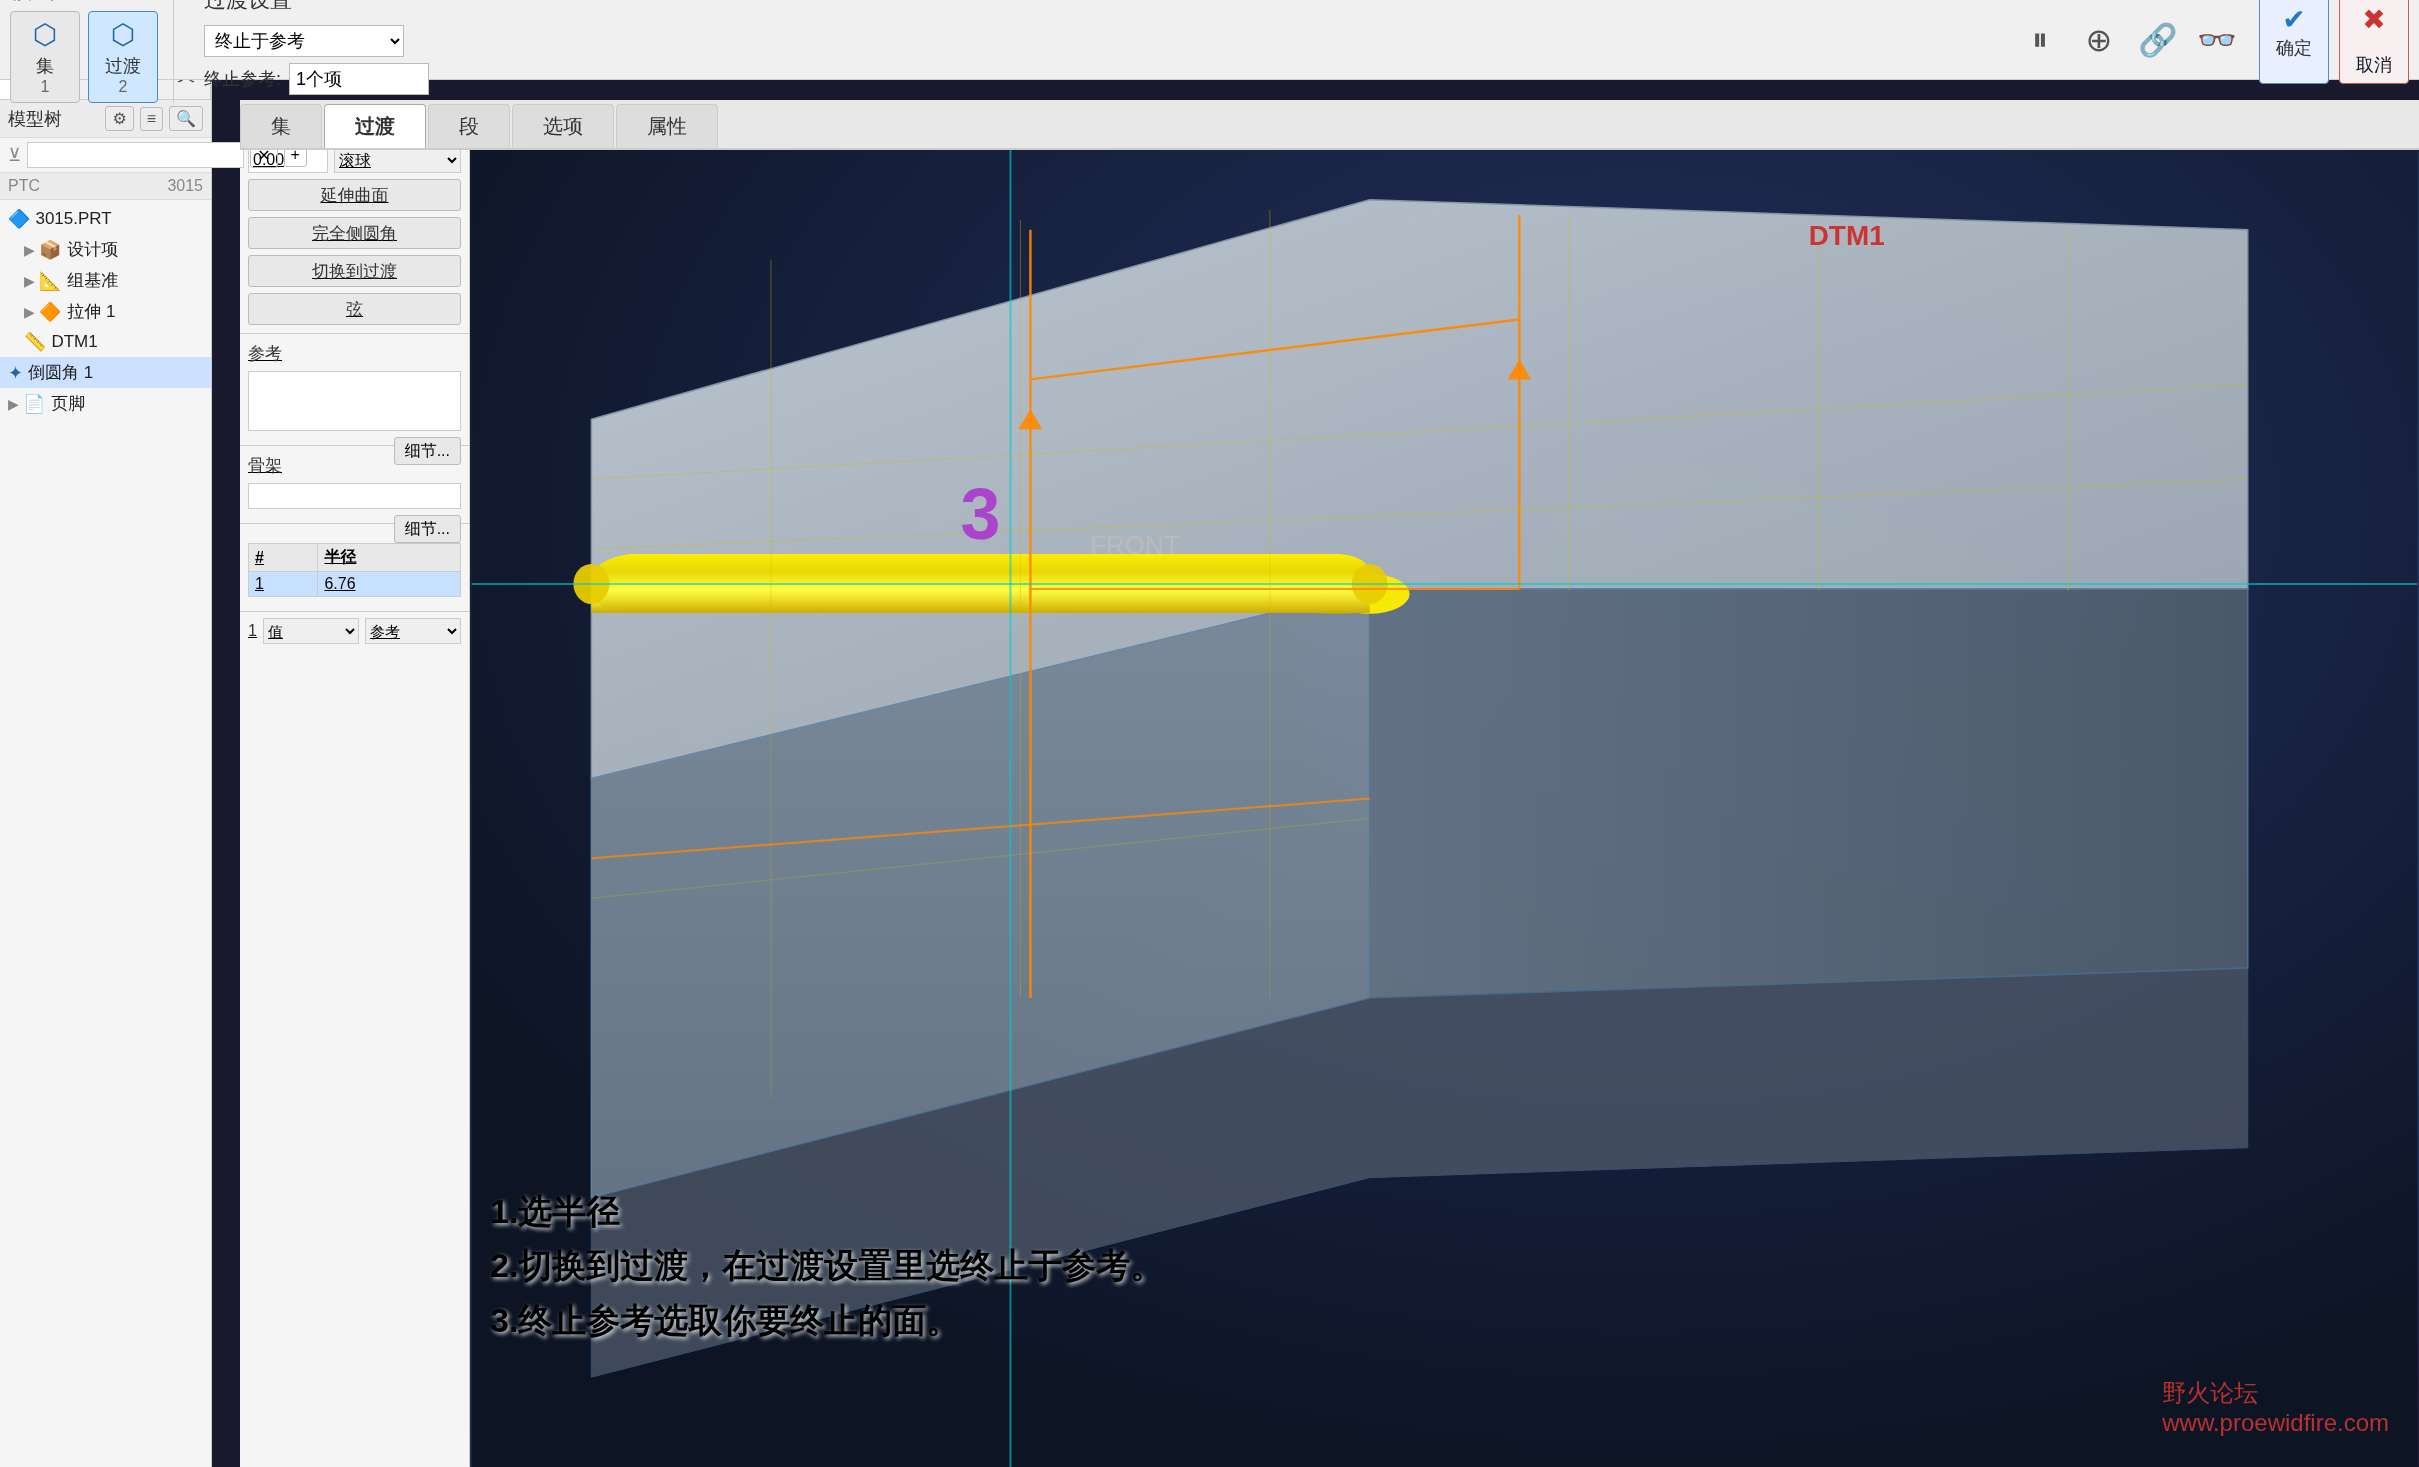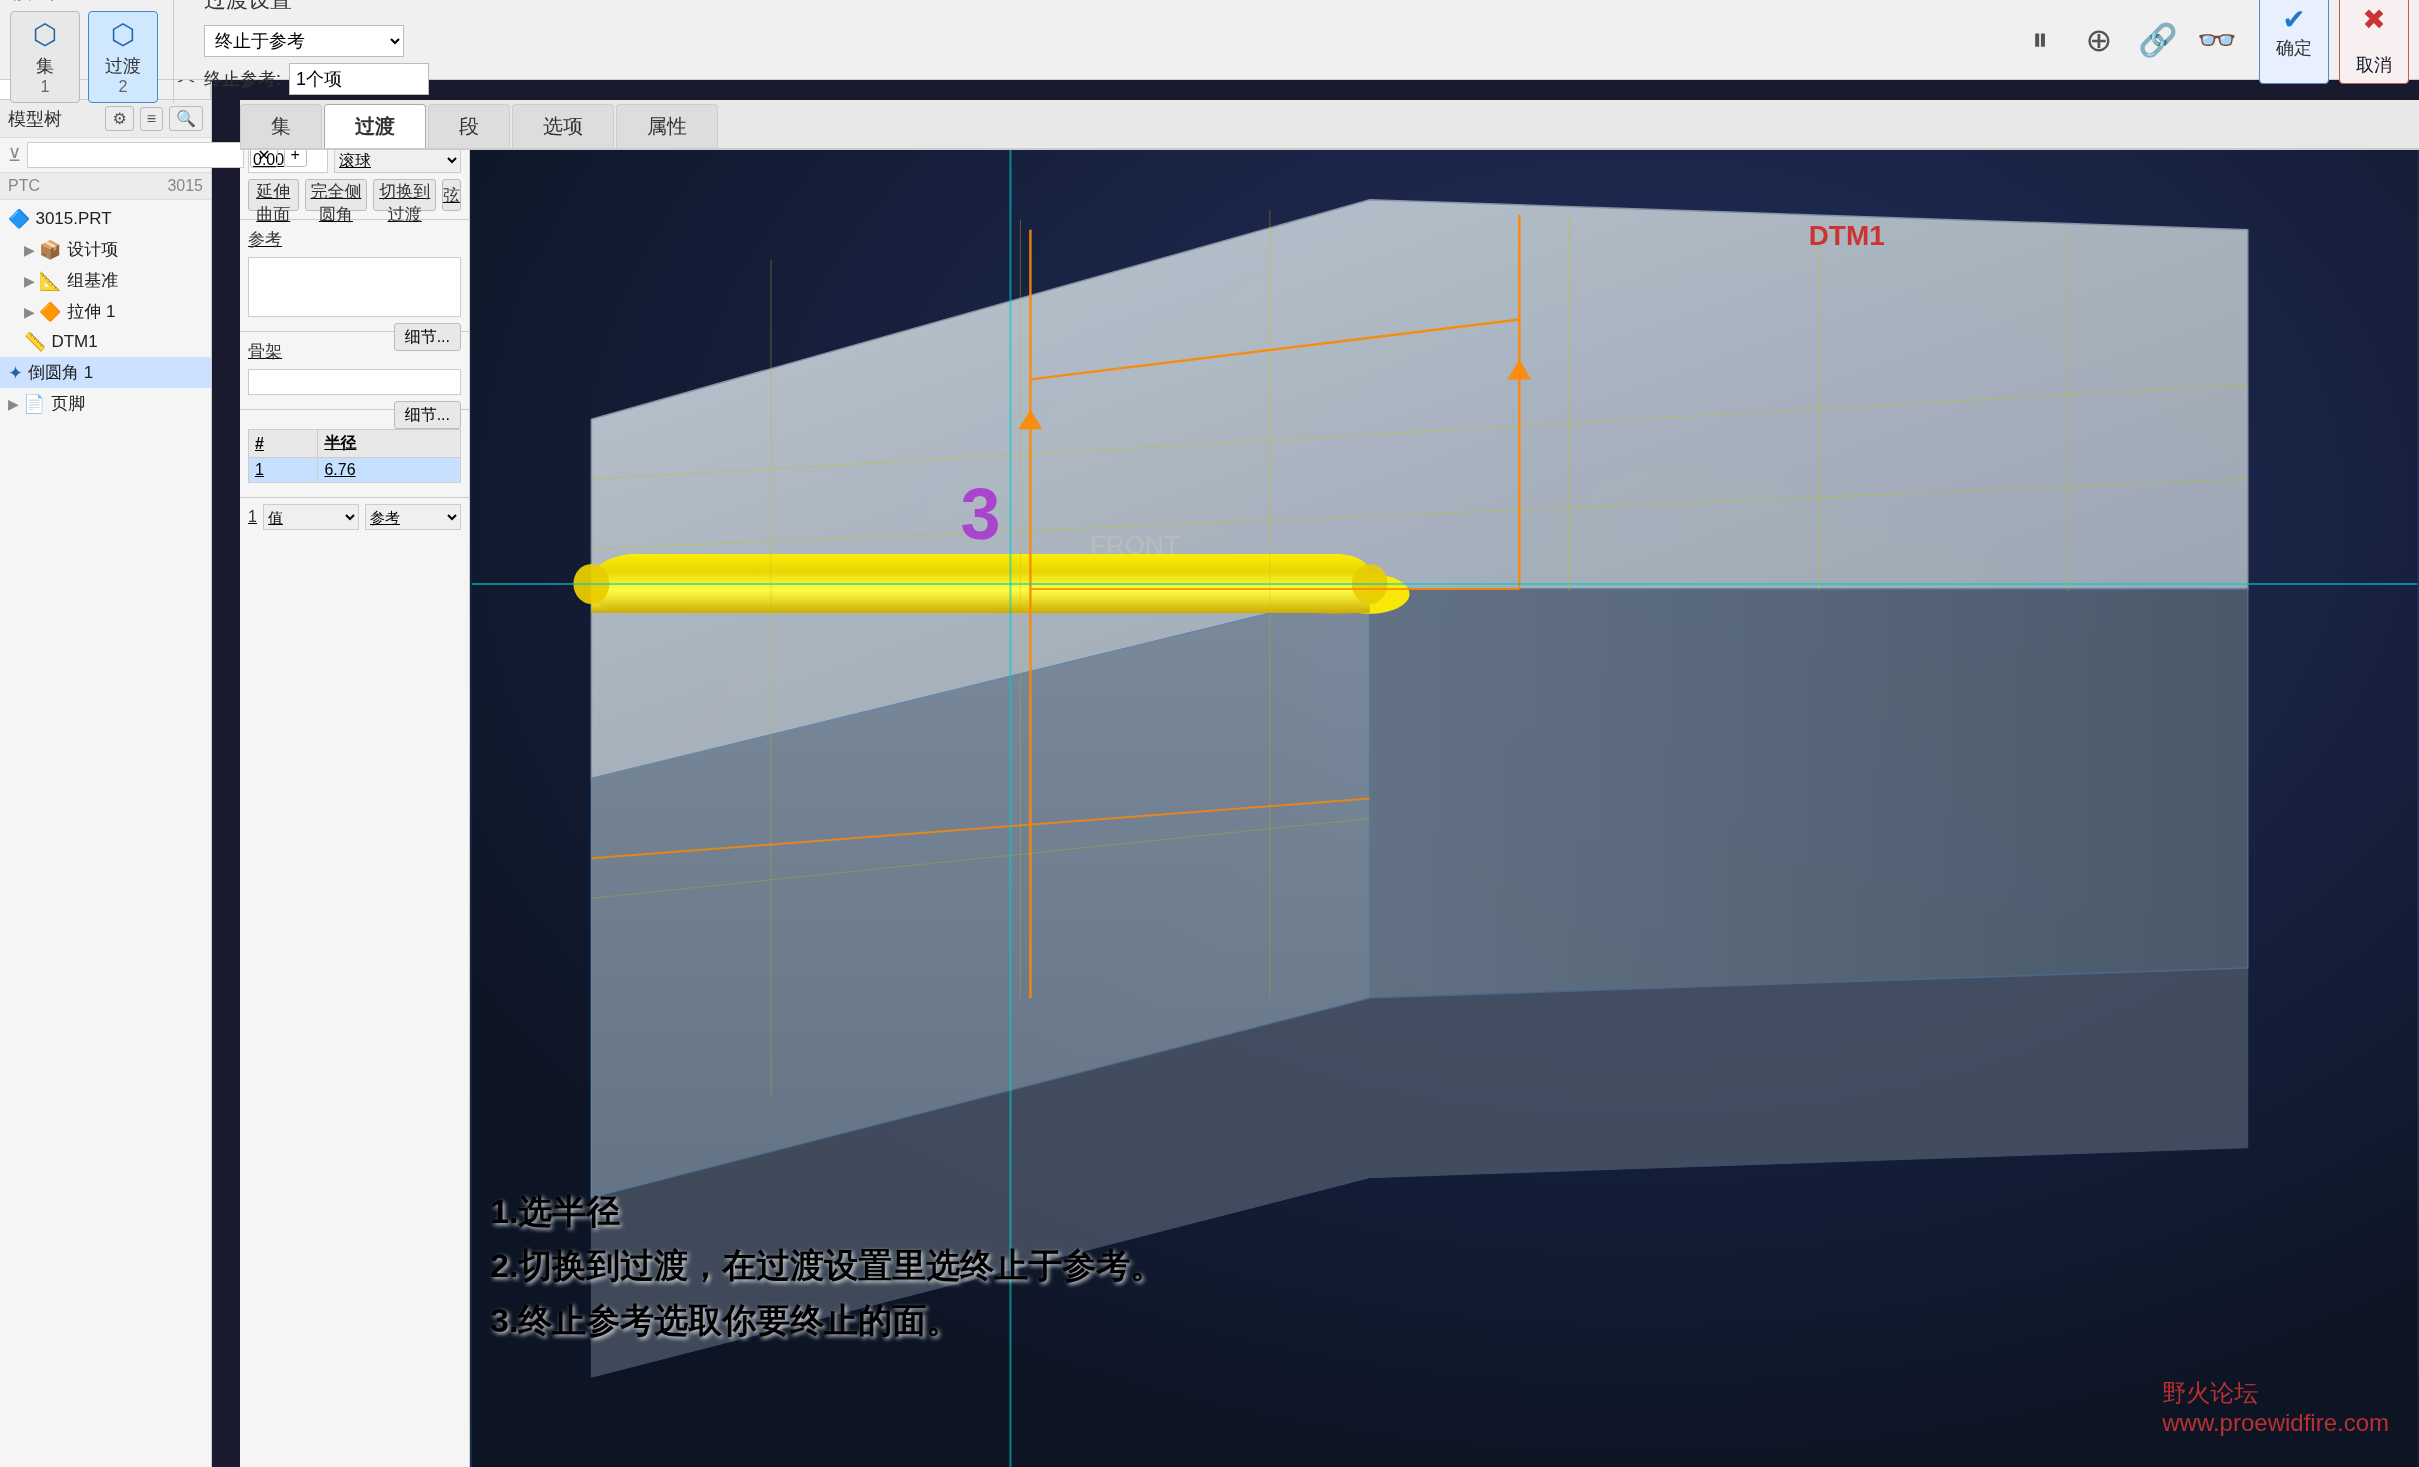--- a/index.html
+++ b/index.html
@@ -392,21 +392,21 @@
 
     .param-select {
       flex: 1;
       height: 26px;
       font-size: 16px;
       border: 1px solid #ccc;
     }
 
     .action-buttons {
       display: flex;
-      flex-direction: row;
+      flex-direction: column;
       gap: 6px;
       margin-top: 6px;
     }
 
     .action-btn {
       height: 32px;
       background: #e8e8e8;
       border: 1px solid #bbb;
       border-radius: 3px;
       font-size: 17px;

